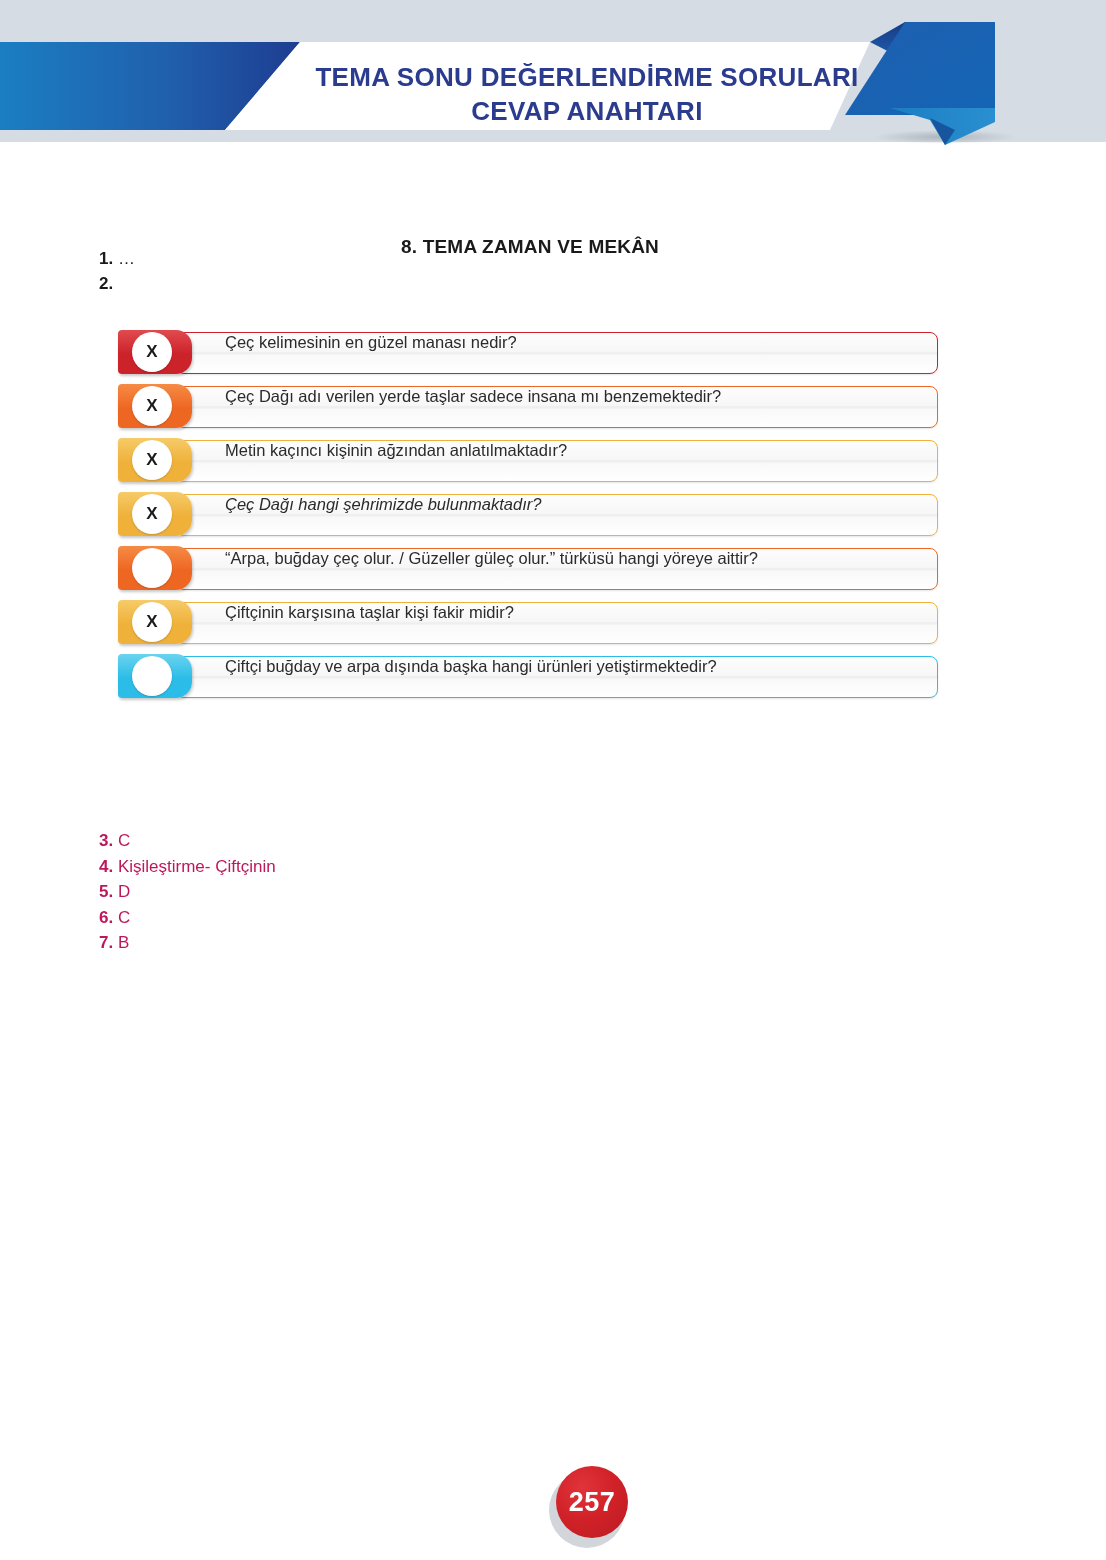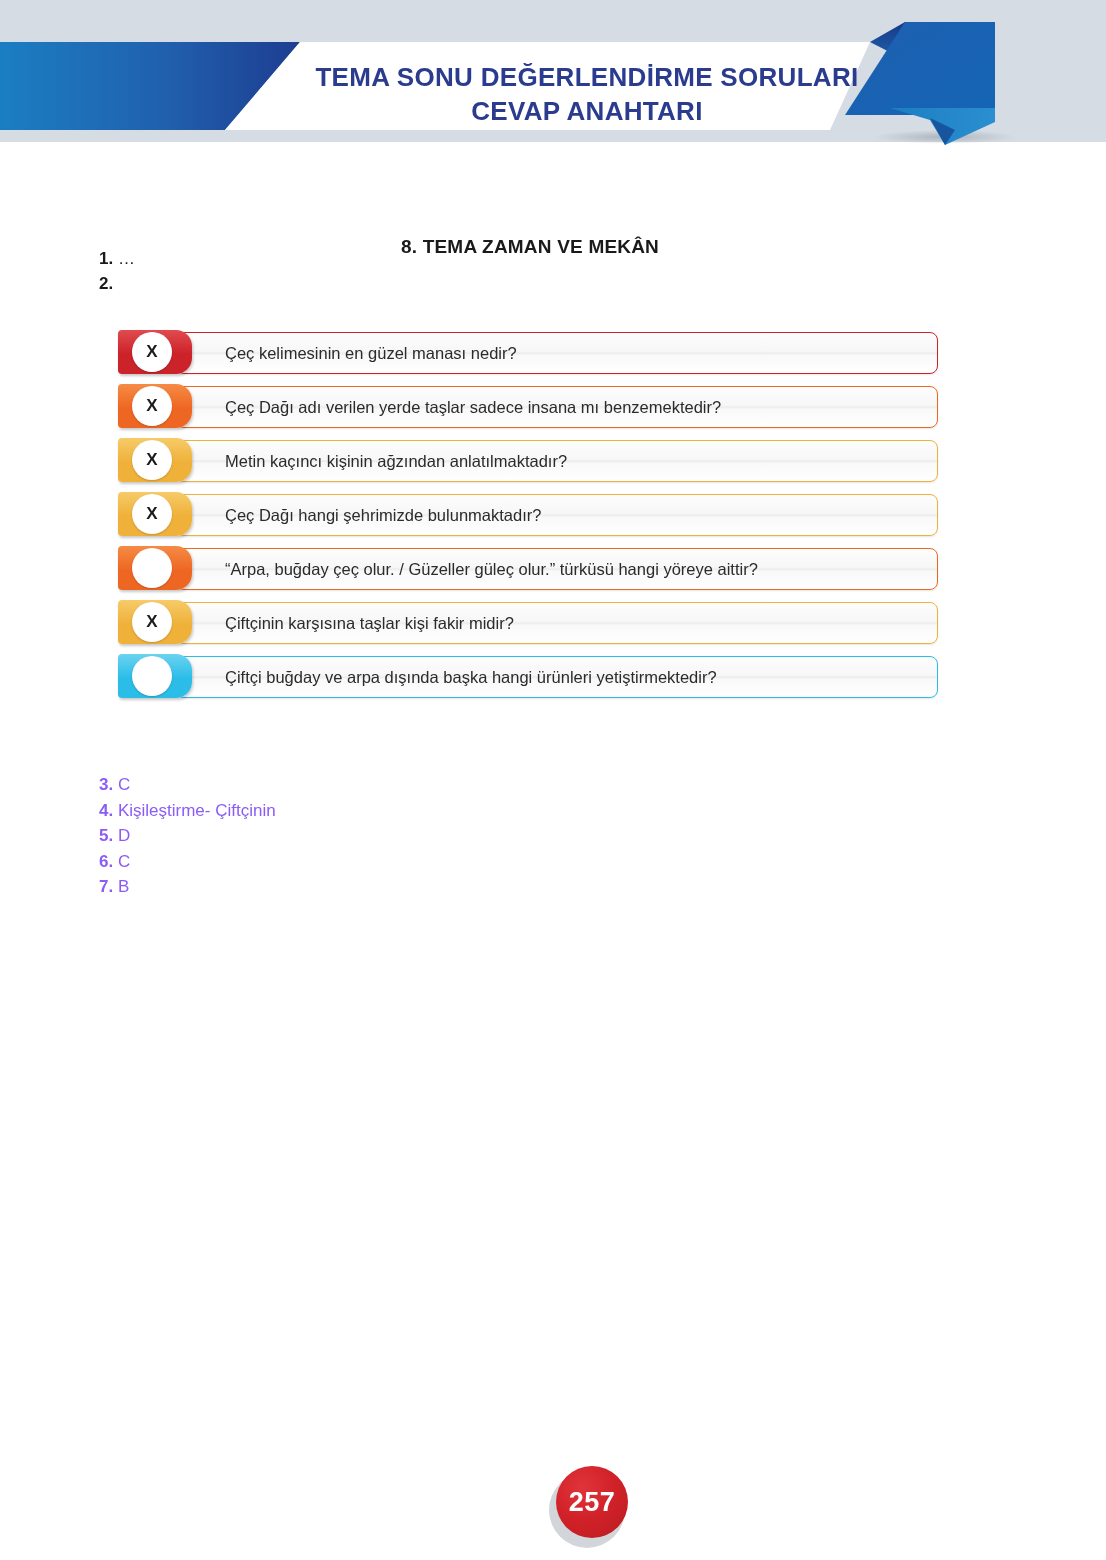--- a/index.html
+++ b/index.html
@@ -125,37 +125,36 @@
     background: linear-gradient(to bottom,
                 #fdfdfd 0%,
                 #f7f7f7 46%,
                 #ececec 50%,
                 #f9f9f9 56%,
                 #ffffff 100%);
     border: 1px solid #cccccc;
     box-shadow: 0 1px 2px rgba(0,0,0,0.10);
     z-index: 1;
     display: flex;
-    align-items: center;
   }
   .qtext {
     margin-left: 48px;
     font-family: "Liberation Sans", sans-serif;
     font-size: 16.5px;
     color: #2b2b2b;
     white-space: nowrap;
   }
 
   
   .ans-bottom {
     position: absolute;
     left: 99px;
-    top: 772px;
+    top: 828px;
     font-size: 17px;
-    color: #8b5cf6;
+    color: #be185d;
     line-height: 25.5px;
   }
 
   
   .page-badge-shadow {
     position: absolute;
     left: 549px;
     top: 1472px;
     width: 76px;
     height: 76px;
@@ -253,21 +252,21 @@
       <div class="qoval">X</div>
     </div>
     <div class="qrow">
       <div class="qbar" style="border-color: rgb(239, 177, 58);">
         <span class="qtext">Metin kaçıncı kişinin ağzından anlatılmaktadır?</span>
       </div>
       <div class="qtab" style="background: linear-gradient(rgb(246, 203, 105) 0%, rgb(239, 177, 58) 55%, rgb(239, 177, 58) 100%);"></div>
       <div class="qoval">X</div>
     </div>
     <div class="qrow">
-      <div class="qbar" style="border-color: rgb(239, 177, 58);">
+      <div class="qbar" style="border-color: rgb(239, 177, 58); font-style: italic;">
         <span class="qtext">Çeç Dağı hangi şehrimizde bulunmaktadır?</span>
       </div>
       <div class="qtab" style="background: linear-gradient(rgb(246, 203, 105) 0%, rgb(239, 177, 58) 55%, rgb(239, 177, 58) 100%);"></div>
       <div class="qoval">X</div>
     </div>
     <div class="qrow">
       <div class="qbar" style="border-color: rgb(238, 103, 34);">
         <span class="qtext">“Arpa, buğday çeç olur. / Güzeller güleç olur.” türküsü hangi yöreye aittir?</span>
       </div>
       <div class="qtab" style="background: linear-gradient(rgb(245, 139, 69) 0%, rgb(238, 103, 34) 55%, rgb(238, 103, 34) 100%);"></div>

